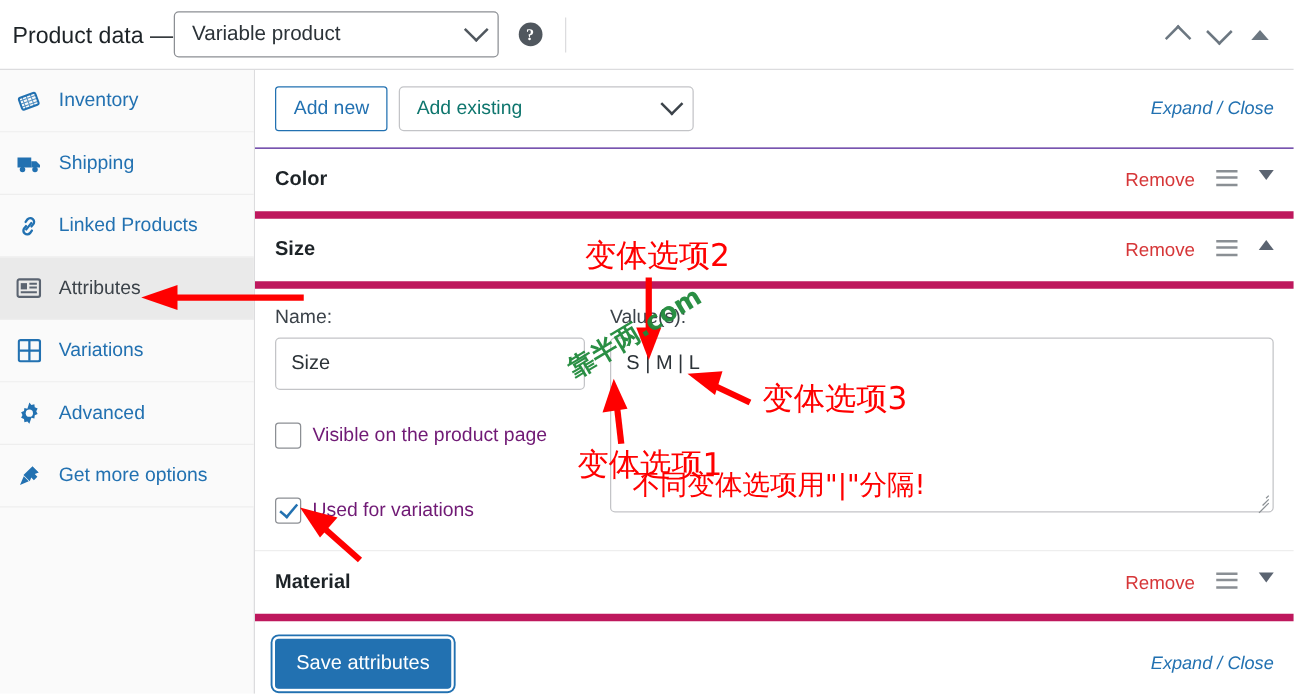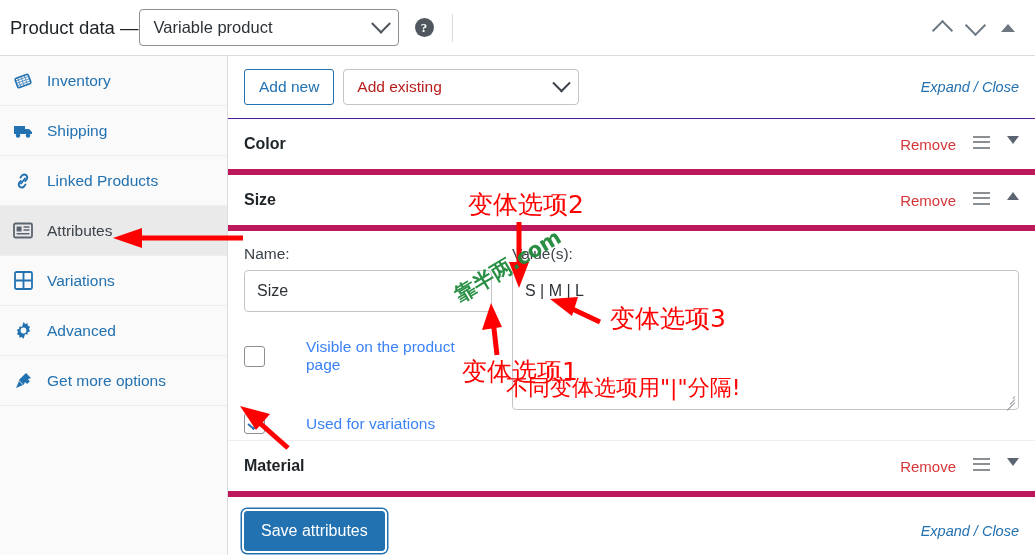--- a/index.html
+++ b/index.html
@@ -101,21 +101,21 @@
 
   
   .panel-body {
     display: flex;
     height: 499px;
     background: #fff;
   }
 
   
   .side-tabs {
-    width: 228px;
+    width: 204px;
     flex: none;
     background: #fafafa;
     border-right: 1px solid #dcdcde;
     padding-top: 0;
   }
   .side-tab {
     display: flex;
     align-items: center;
     height: 50px;
     padding-left: 12px;
@@ -170,21 +170,21 @@
     margin-left: 9px;
     width: 236px;
     height: 36px;
     border: 1px solid #c3c4c7;
     border-radius: 4px;
     background: #fff;
     display: flex;
     align-items: center;
     padding: 0 10px 0 13px;
     font-size: 15.5px;
-    color: #b91c1c;
+    color: #0f766e;
     cursor: pointer;
   }
   .add-existing .sel-value { flex: 1; }
   .add-existing .chev {
     border-right: 2px solid #3c434a;
     border-bottom: 2px solid #3c434a;
     width: 13px; height: 13px;
   }
   .expand-close {
     margin-left: auto;
@@ -293,22 +293,21 @@
     transform: rotate(-45deg);
   }
   .resize-grip i:nth-child(1) { bottom: 3px; width: 11px; }
   .resize-grip i:nth-child(2) { bottom: 6px; width: 7px; }
   .resize-grip i:nth-child(3) { bottom: 9px; width: 3px; }
 
   .cbx-line {
     display: flex;
     align-items: center;
     font-size: 15.5px;
-    color: #3b82f6;
-    gap: 32px;
+    color: #701a75;
   }
   .cbx-line.first { margin-top: 26px; }
   .cbx-line.second { margin-top: 39px; }
   .cbx {
     width: 21px; height: 21px;
     border: 1px solid #8c8f94;
     border-radius: 3px;
     background: #fff;
     margin-right: 9px;
     flex: none;

